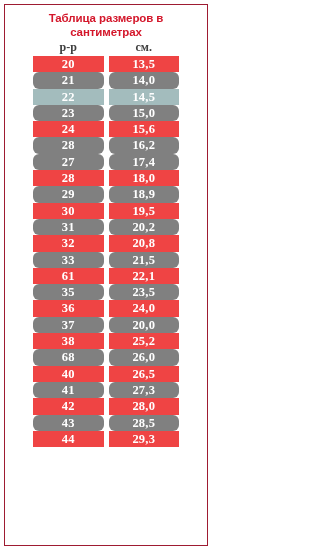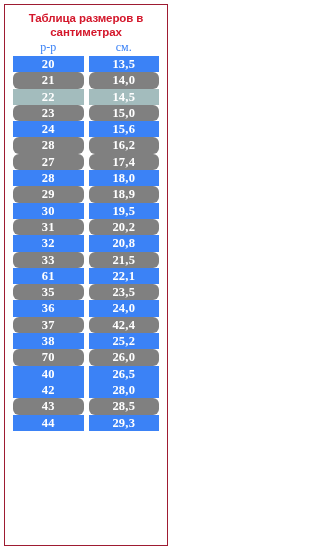--- a/index.html
+++ b/index.html
@@ -10,21 +10,21 @@
   body {
     width: 190px;
     height: 552px;
     font-family: "Liberation Serif", "DejaVu Serif", serif;
     overflow: hidden;
   }
   #frame {
     position: absolute;
     left: 4px;
     top: 4px;
-    width: 164px;
+    width: 204px;
     height: 542px;
     box-sizing: border-box;
     border: 1px solid #9e1b32;
     background: #ffffff;
   }
   #title {
     margin: 7px 10px 0 10px;
     text-align: center;
     color: #d4172b;
     font-family: "Liberation Sans", "DejaVu Sans", sans-serif;
@@ -36,41 +36,41 @@
   #table {
     margin: 0 auto;
     width: 156px;
     border-collapse: separate;
     border-spacing: 5px 0;
     table-layout: fixed;
   }
   #table th {
     height: 17px;
     padding: 0;
-    color: #3b82f6;
+    color: #404040;
     font-family: "Liberation Serif", "DejaVu Serif", serif;
-    font-weight: normal;
+    font-weight: bold;
     font-size: 12px;
     text-align: center;
     vertical-align: middle;
     background: #ffffff;
   }
   #table td {
     height: 16.3px;
     padding: 0;
     text-align: center;
     vertical-align: middle;
     color: #ffffff;
     font-family: "Liberation Serif", "DejaVu Serif", serif;
     font-weight: bold;
     font-size: 12.5px;
     line-height: 16.3px;
     letter-spacing: 0.2px;
   }
-  tr.light td { background: #3b82f6; }
+  tr.light td { background: #ef4444; }
   tr.dark  td { background: #808080; border-radius: 6px; }
   tr.hl    td { background: #a3bcbd; }
 </style>
 </head>
 <body>
 
 <div id="frame">
 
   <div id="title">Таблица размеров в сантиметрах</div>
 
@@ -141,33 +141,37 @@
         <tr class="dark">
           <td>35</td>
           <td>23,5</td>
         </tr>
         <tr class="light">
           <td>36</td>
           <td>24,0</td>
         </tr>
         <tr class="dark">
           <td>37</td>
-          <td>42,4</td>
+          <td>20,0</td>
         </tr>
         <tr class="light">
           <td>38</td>
           <td>25,2</td>
         </tr>
         <tr class="dark">
-          <td>70</td>
+          <td>68</td>
           <td>26,0</td>
         </tr>
         <tr class="light">
           <td>40</td>
           <td>26,5</td>
+        </tr>
+        <tr class="dark">
+          <td>41</td>
+          <td>27,3</td>
         </tr>
         <tr class="light">
           <td>42</td>
           <td>28,0</td>
         </tr>
         <tr class="dark">
           <td>43</td>
           <td>28,5</td>
         </tr>
         <tr class="light">

